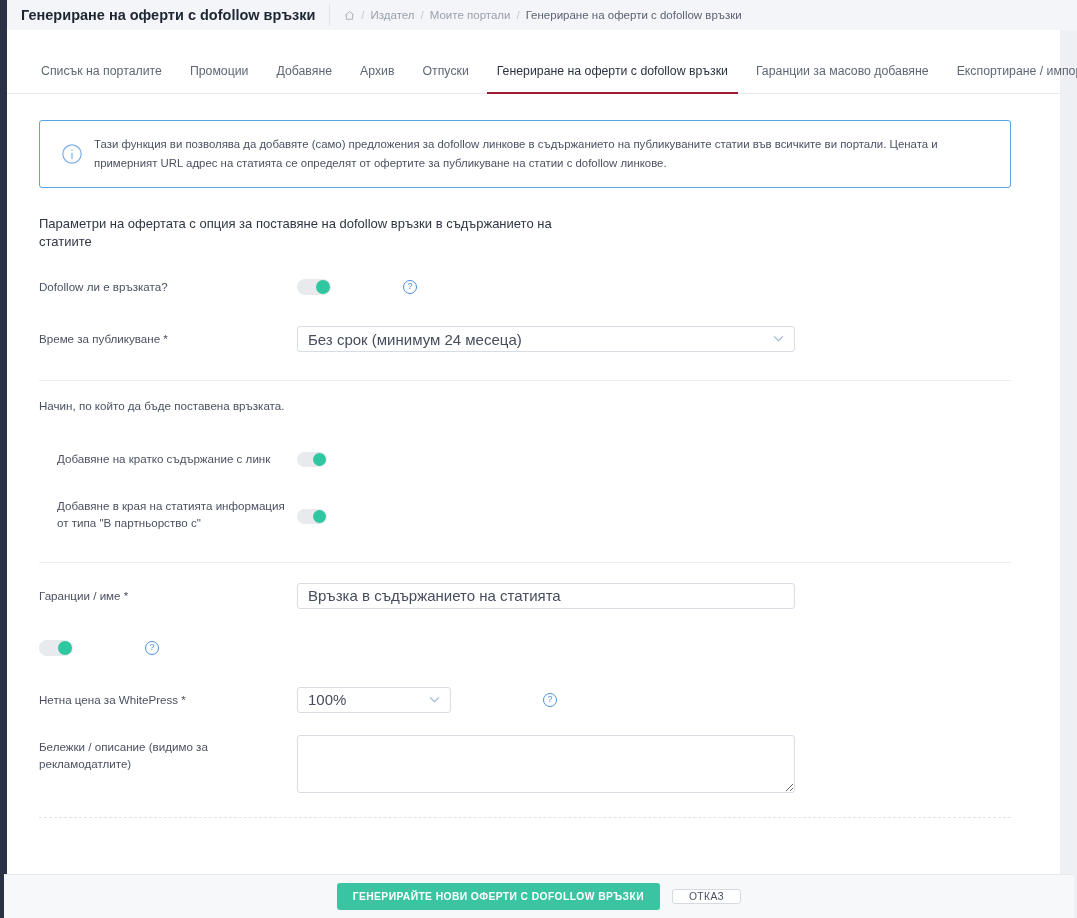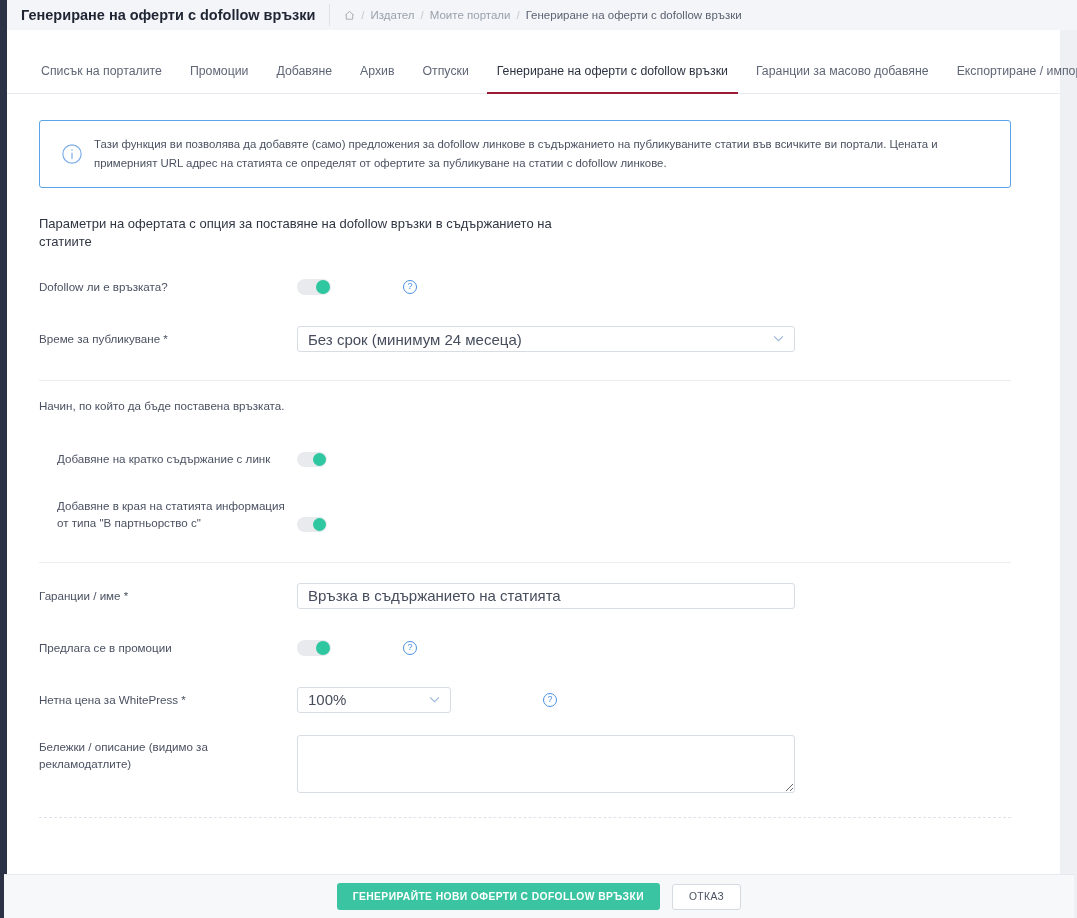--- a/index.html
+++ b/index.html
@@ -206,21 +206,21 @@
     height: 27px; padding: 0 16px;
     font-size: 10.3px; font-weight: bold;
     letter-spacing: .4px;
     text-transform: uppercase;
     font-family: "Liberation Sans", sans-serif;
     cursor: pointer;
   }
   .btn-cancel {
     background: #ffffff; color: #4a5161;
     border: 1px solid #d5d9e0; border-radius: 3px;
-    height: 26px; padding: 0 16px;
+    height: 15px; padding: 0 16px;
     font-size: 10.3px;
     letter-spacing: .4px;
     text-transform: uppercase;
     font-family: "Liberation Sans", sans-serif;
     cursor: pointer;
   }
 </style>
 </head>
 <body>
 
@@ -314,38 +314,37 @@
     <div class="sub-label">Начин, по който да бъде поставена връзката.</div>
 
 
     <div class="row" style="margin-top:32px">
       <div class="row-label indent">Добавяне на кратко съдържание с линк</div>
       <div class="toggle sm">
           <span class="knob"></span>
         </div>
     </div>
 
-    <div class="row" style="margin-top:24px; align-items:flex-end">
+    <div class="row" style="margin-top:24px; align-items:center">
       <div class="row-label indent">Добавяне в края на статията информация от типа "В партньорство с"</div>
       <div class="toggle sm" style="margin-top:2px">
           <span class="knob"></span>
         </div>
     </div>
 
     <hr class="divider" style="margin-top:30px">
 
     <div class="row" style="margin-top:18px">
       <div class="row-label">Гаранции / име *</div>
       <div class="field w-big">
         <span>Връзка в съдържанието на статията</span>
       </div>
     </div>
 
     <div class="row" style="margin-top:22px">
-      <div class="row-label">Предлага се в промоции</div>
       <div class="toggle">
           <span class="knob"></span>
         </div>
       <div class="help">?</div>
     </div>
 
     <div class="row" style="margin-top:22px">
       <div class="row-label">Нетна цена за WhitePress *</div>
       <div class="field select w-sm">
         <span>100%</span>

